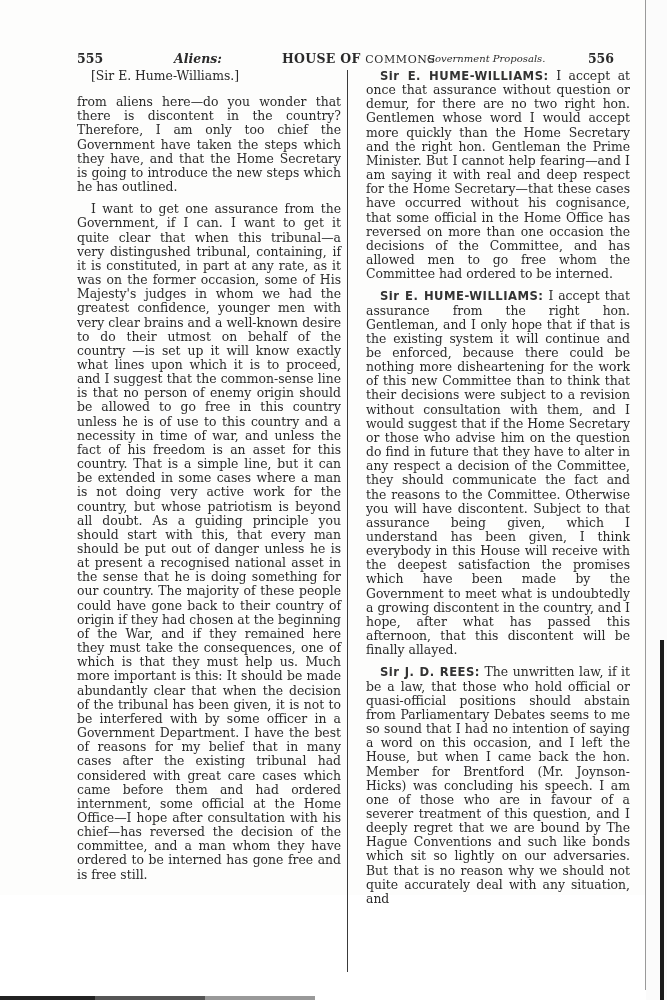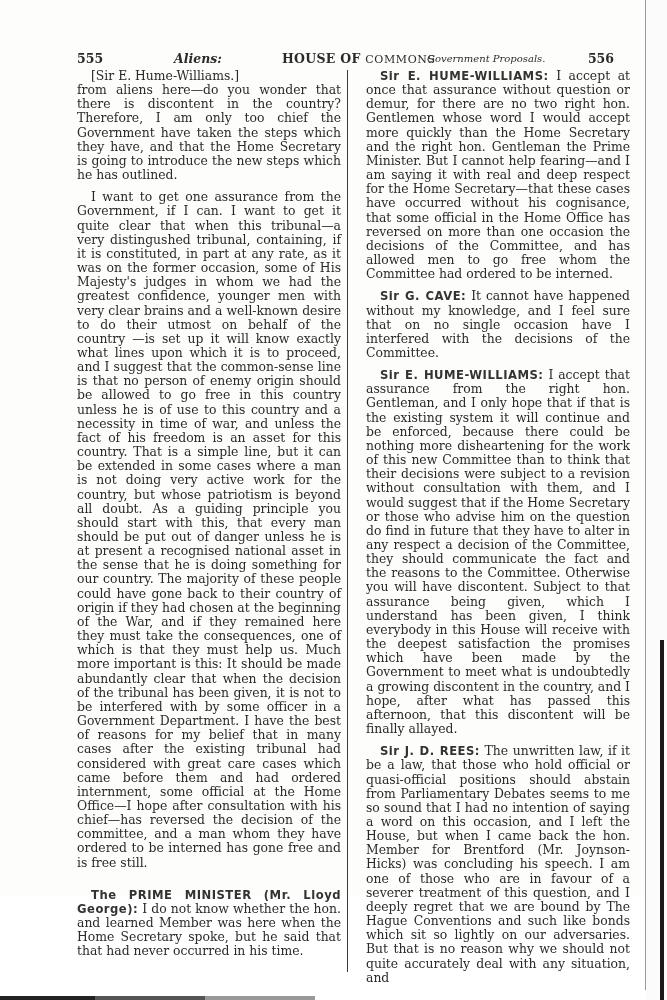--- a/index.html
+++ b/index.html
@@ -46,21 +46,21 @@
     hyphens: none;
   }
   .col-left { left: 77px; }
   .col-right { left: 366px; }
   .col-divider {
     position: absolute; left: 347px; top: 70px; width: 1px; height: 902px; background: #3a3a3a;
   }
   .col p { margin: 0; text-indent: 14px; }
   .col p + p { margin-top: 8px; }
   .col p.cont { text-indent: 0; }
-  .col .runner { display: block; text-indent: 14px; margin-bottom: 0; }
+  .col .runner { display: block; text-indent: 14px; margin-bottom: 12px; }
   .speaker {
     font-family: "DejaVu Sans", "Liberation Sans", sans-serif;
     font-weight: bold; font-size: 11.6px; letter-spacing: 0.5px; color: #333;
   }
 </style>
 </head>
 <body>
 
 <div class="page">
 
@@ -73,36 +73,28 @@
   </div>
 
   <div class="col col-left">
     <span class="runner">[Sir E. Hume-Williams.]</span>
     <p class="cont">
       <span>from aliens here—do you wonder that there is discontent in the country? Therefore, I am only too chief the Government have taken the steps which they have, and that the Home Secretary is going to introduce the new steps which he has outlined.</span>
     </p>
     <p>
       <span>I want to get one assurance from the Government, if I can. I want to get it quite clear that when this tribunal—a very distingushed tribunal, containing, if it is constituted, in part at any rate, as it was on the former occasion, some of His Majesty's judges in whom we had the greatest confidence, younger men with very clear brains and a well-known desire to do their utmost on behalf of the country —is set up it will know exactly what lines upon which it is to proceed, and I suggest that the common-sense line is that no person of enemy origin should be allowed to go free in this country unless he is of use to this country and a necessity in time of war, and unless the fact of his freedom is an asset for this country. That is a simple line, but it can be extended in some cases where a man is not doing very active work for the country, but whose patriotism is beyond all doubt. As a guiding principle you should start with this, that every man should be put out of danger unless he is at present a recognised national asset in the sense that he is doing something for our country. The majority of these people could have gone back to their country of origin if they had chosen at the beginning of the War, and if they remained here they must take the consequences, one of which is that they must help us. Much more important is this: It should be made abundantly clear that when the decision of the tribunal has been given, it is not to be interfered with by some officer in a Government Department. I have the best of reasons for my belief that in many cases after the existing tribunal had considered with great care cases which came before them and had ordered internment, some official at the Home Office—I hope after consultation with his chief—has reversed the decision of the committee, and a man whom they have ordered to be interned has gone free and is free still.</span>
     </p>
-    <p style="margin-top:18px">
-      <span class="speaker">The PRIME MINISTER (Mr. Lloyd George):</span>
-      <span>I do not know whether the hon. and learned Member was here when the Home Secretary spoke, but he said that that had never occurred in his time.</span>
-    </p>
   </div>
 
   <div class="col-divider"></div>
 
   <div class="col col-right">
     <p>
       <span class="speaker">Sir E. HUME-WILLIAMS:</span>
       <span>I accept at once that assurance without question or demur, for there are no two right hon. Gentlemen whose word I would accept more quickly than the Home Secretary and the right hon. Gentleman the Prime Minister. But I cannot help fearing—and I am saying it with real and deep respect for the Home Secretary—that these cases have occurred without his cognisance, that some official in the Home Office has reversed on more than one occasion the decisions of the Committee, and has allowed men to go free whom the Committee had ordered to be interned.</span>
-    </p>
-    <p>
-      <span class="speaker">Sir G. CAVE:</span>
-      <span>It cannot have happened without my knowledge, and I feel sure that on no single occasion have I interfered with the decisions of the Committee.</span>
     </p>
     <p>
       <span class="speaker">Sir E. HUME-WILLIAMS:</span>
       <span>I accept that assurance from the right hon. Gentleman, and I only hope that if that is the existing system it will continue and be enforced, because there could be nothing more disheartening for the work of this new Committee than to think that their decisions were subject to a revision without consultation with them, and I would suggest that if the Home Secretary or those who advise him on the question do find in future that they have to alter in any respect a decision of the Committee, they should communicate the fact and the reasons to the Committee. Otherwise you will have discontent. Subject to that assurance being given, which I understand has been given, I think everybody in this House will receive with the deepest satisfaction the promises which have been made by the Government to meet what is undoubtedly a growing discontent in the country, and I hope, after what has passed this afternoon, that this discontent will be finally allayed.</span>
     </p>
     <p>
       <span class="speaker">Sir J. D. REES:</span>
       <span>The unwritten law, if it be a law, that those who hold official or quasi-official positions should abstain from Parliamentary Debates seems to me so sound that I had no intention of saying a word on this occasion, and I left the House, but when I came back the hon. Member for Brentford (Mr. Joynson-Hicks) was concluding his speech. I am one of those who are in favour of a severer treatment of this question, and I deeply regret that we are bound by The Hague Conventions and such like bonds which sit so lightly on our adversaries. But that is no reason why we should not quite accurately deal with any situation, and</span>
     </p>
   </div>

